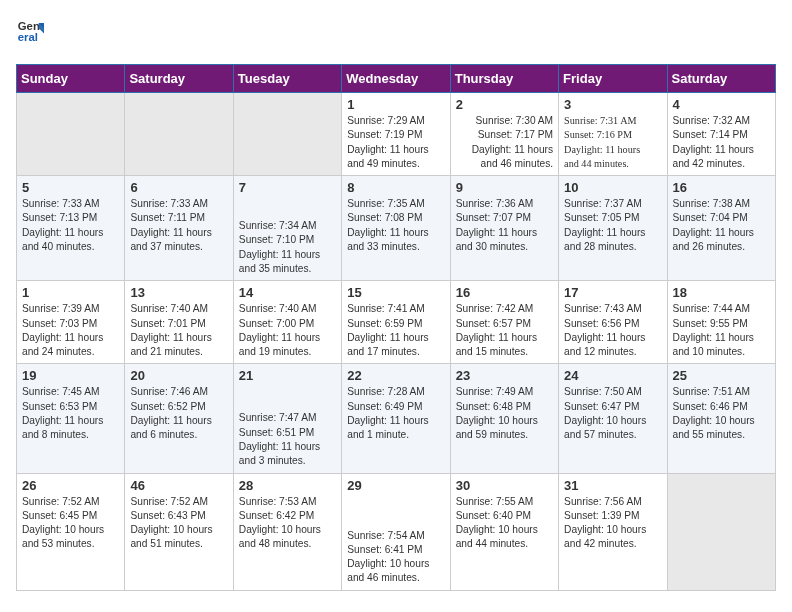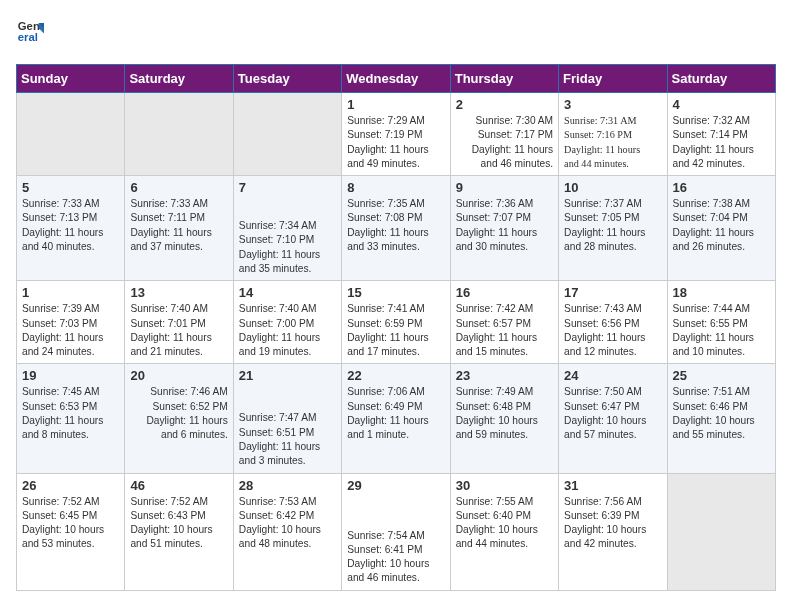--- a/index.html
+++ b/index.html
@@ -237,50 +237,50 @@
         <td>
           <span class="day-num">17</span>
           <div class="day-info" style="white-space: pre-line;">Sunrise: 7:43 AM
 Sunset: 6:56 PM
 Daylight: 11 hours
 and 12 minutes.</div>
         </td>
         <td>
           <span class="day-num">18</span>
           <div class="day-info" style="white-space: pre-line;">Sunrise: 7:44 AM
-Sunset: 6:55 PM
+Sunset: 9:55 PM
 Daylight: 11 hours
 and 10 minutes.</div>
         </td>
       </tr>
       <tr>
         <td>
           <span class="day-num">19</span>
           <div class="day-info" style="white-space: pre-line;">Sunrise: 7:45 AM
 Sunset: 6:53 PM
 Daylight: 11 hours
 and 8 minutes.</div>
         </td>
         <td>
           <span class="day-num">20</span>
-          <div class="day-info" style="white-space: pre-line; text-align: right;">Sunrise: 7:46 AM
+          <div class="day-info" style="white-space: pre-line;">Sunrise: 7:46 AM
 Sunset: 6:52 PM
 Daylight: 11 hours
 and 6 minutes.</div>
         </td>
         <td>
           <span class="day-num">21</span>
           <div class="day-info" style="white-space: pre-line; margin-top: 28px;">Sunrise: 7:47 AM
 Sunset: 6:51 PM
 Daylight: 11 hours
 and 3 minutes.</div>
         </td>
         <td>
           <span class="day-num">22</span>
-          <div class="day-info" style="white-space: pre-line;">Sunrise: 7:06 AM
+          <div class="day-info" style="white-space: pre-line;">Sunrise: 7:28 AM
 Sunset: 6:49 PM
 Daylight: 11 hours
 and 1 minute.</div>
         </td>
         <td>
           <span class="day-num">23</span>
           <div class="day-info" style="white-space: pre-line;">Sunrise: 7:49 AM
 Sunset: 6:48 PM
 Daylight: 10 hours
 and 59 minutes.</div>
@@ -332,20 +332,20 @@
         <td>
           <span class="day-num">30</span>
           <div class="day-info" style="white-space: pre-line;">Sunrise: 7:55 AM
 Sunset: 6:40 PM
 Daylight: 10 hours
 and 44 minutes.</div>
         </td>
         <td>
           <span class="day-num">31</span>
           <div class="day-info" style="white-space: pre-line;">Sunrise: 7:56 AM
-Sunset: 6:39 PM
+Sunset: 1:39 PM
 Daylight: 10 hours
 and 42 minutes.</div>
         </td>
         <td class="empty-cell"></td>
       </tr>
     </tbody>
 </table>
 
 </body></html>

